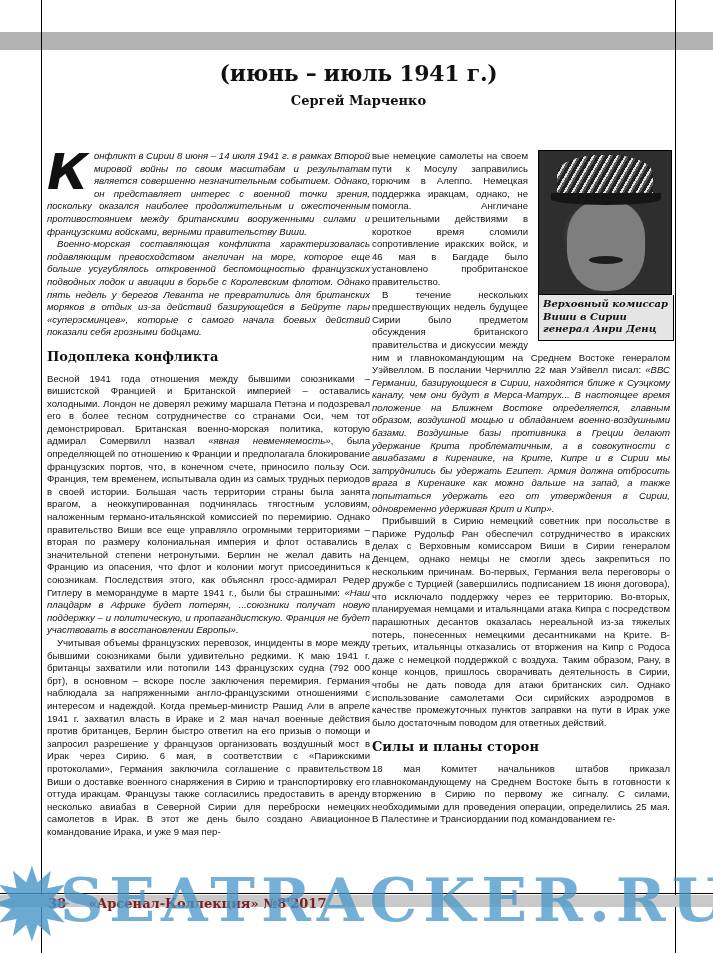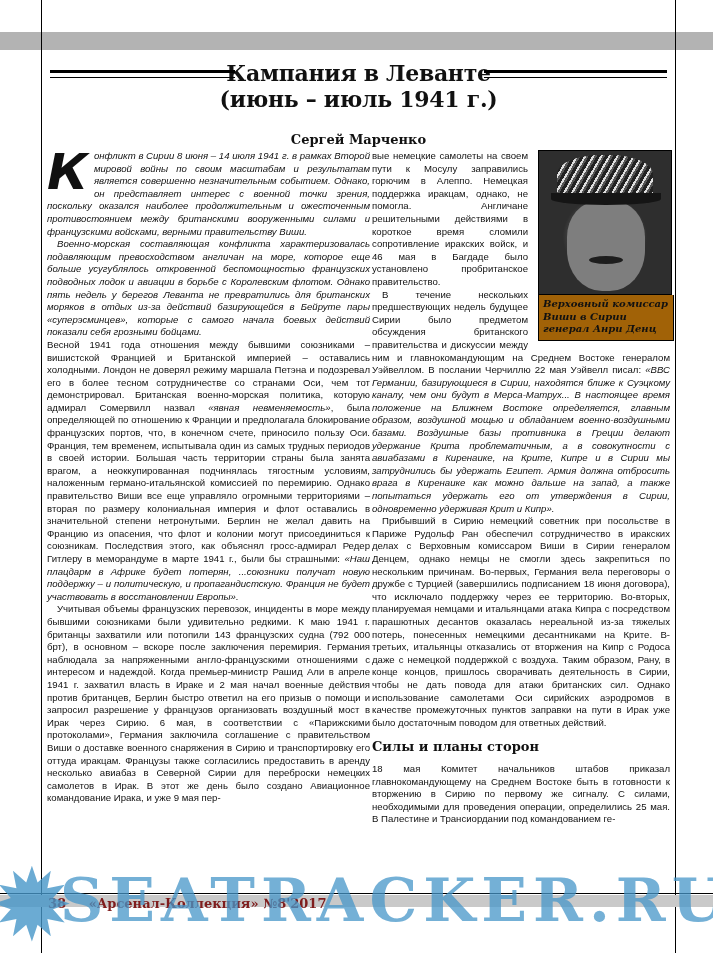--- a/index.html
+++ b/index.html
@@ -9,74 +9,70 @@
   .frame-right { position:absolute; left:675px; top:0; width:1px; height:895px; background:#000; }
   .frame-right-low { position:absolute; left:675px; top:907px; width:1px; height:46px; background:#000; }
   .top-bar { position:absolute; left:0; top:32px; width:713px; height:18px; background:#b3b3b3; }
   .title-block { position:absolute; left:42px; top:60px; width:633px; text-align:center;
                  font-family:"DejaVu Serif", serif; }
   .title-line1 { position:relative; font-size:22px; font-weight:bold; line-height:26px; letter-spacing:-0.3px; }
   .rule { position:absolute; top:10px; height:4px; border-top:3px solid #000; border-bottom:1px solid #000; }
   .rule.left { left:8px; width:185px; }
   .rule.right { right:8px; width:183px; }
   .title-line2 { font-size:22px; font-weight:bold; line-height:26px; letter-spacing:-0.3px; }
-  .author { font-size:13px; font-weight:bold; margin-top:20px; }
+  .author { font-size:13px; font-weight:bold; margin-top:7px; }
   .col { position:absolute; font-size:9.6px; line-height:12.6px; text-align:justify; }
   .col p { margin:0; text-indent:10px; }
   .col p.noindent { text-indent:0; }
   .col .it { font-style:italic; }
   .col-left { left:47px; top:150px; width:323px; }
   .col-right { left:372px; top:150px; width:298px; }
   .dropcap { float:left; font-size:50px; font-weight:bold; font-style:italic; line-height:40px;
              margin:2px 6px 0 0; font-family:"DejaVu Sans", sans-serif; }
   .section-h { font-family:"DejaVu Serif", serif; font-size:13px; font-weight:bold; margin:12px 0 9px 0; text-indent:0; }
   .photo { float:right; width:134px; margin:0 0 4px 8px; position:relative; left:2px; }
   .photo-img { width:132px; height:143px; border:1px solid #000;
                background:radial-gradient(ellipse 40% 35% at 50% 60%, #8a8a8a 0%, #5e5e5e 50%, #2e2e2e 80%),
                           linear-gradient(#bdbdbd, #999); position:relative; overflow:hidden; }
   .cap-shape { position:absolute; left:18px; top:4px; width:96px; height:42px; border-radius:45% 45% 10% 10%;
                background:repeating-linear-gradient(120deg,#222 0 3px,#ddd 3px 5px,#555 5px 7px); }
   .visor { position:absolute; left:12px; top:42px; width:110px; height:12px; background:#151515; border-radius:0 0 50% 50%; }
   .face { position:absolute; left:28px; top:50px; width:78px; height:90px; background:#7e7e7e; border-radius:40% 40% 45% 45%; }
   .moustache { position:absolute; left:50px; top:105px; width:34px; height:8px; background:#1d1d1d; border-radius:50%; }
-  .caption { width:128px; background:#a16207; border:1px solid #000; border-top:none; padding:3px 2px 4px 4px;
+  .caption { width:128px; background:#e5e5e5; border:1px solid #000; border-top:none; padding:3px 2px 4px 4px;
              font-family:"DejaVu Serif", serif; font-style:italic; font-weight:bold; font-size:10px; line-height:12.5px; text-align:left; }
   .footer-band { position:absolute; left:0; top:895px; width:713px; height:12px; background:#c9c9c9; }
   .footer-line { position:absolute; left:0; top:893px; width:713px; height:1px; background:#000; }
   .footer { position:absolute; left:48px; top:896px; font-family:"DejaVu Serif", serif; font-weight:bold; font-size:13px; color:#7f1d1d; }
   .footer .page { margin-right:18px; }
   .watermark { position:absolute; left:60px; top:870px; font-family:"DejaVu Serif", serif; font-weight:bold;
                font-size:60px; letter-spacing:6px; color:rgba(70,150,200,0.75); line-height:60px; white-space:nowrap; }
   .wm-star { position:absolute; left:-10px; top:860px; width:90px; height:90px; color:rgba(70,150,200,0.8);
              font-size:100px; line-height:90px; }
 </style>
 </head>
 <body>
 
 <div class="top-bar"></div>
 <div class="frame-left"></div>
 <div class="frame-right"></div>
 <div class="frame-right-low"></div>
 
 <div class="title-block">
-  <div class="title-line1">
-    <span class="rule left"></span>
-    <span>Кампания в Леванте</span>
-    <span class="rule right"></span>
-  </div>
   <div class="title-line2">(июнь – июль 1941 г.)</div>
   <div class="author">Сергей Марченко</div>
 </div>
 
 <div class="col col-left">
   <p class="noindent it">
     <span class="dropcap">К</span><span>онфликт в Сирии 8 июня – 14 июля 1941 г. в рамках Второй мировой войны по своим масштабам и результатам является совершенно незначительным событием. Однако, он представляет интерес с военной точки зрения, поскольку оказался наиболее продолжительным и ожесточенным противостоянием между британскими вооруженными силами и французскими войсками, верными правительству Виши.</span>
   </p>
   <p class="it">Военно-морская составляющая конфликта характеризовалась подавляющим превосходством англичан на море, которое еще больше усугублялось откровенной беспомощностью французских подводных лодок и авиации в борьбе с Королевским флотом. Однако пять недель у берегов Леванта не превратились для британских моряков в отдых из-за действий базирующейся в Бейруте пары «суперэсминцев», которые с самого начала боевых действий показали себя грозными бойцами.</p>
 
+  <div class="section-h">Подоплека конфликта</div>
   <p class="noindent"><span>Весной 1941 года отношения между бывшими союзниками – вишистской Францией и Британской империей – оставались холодными. Лондон не доверял режиму маршала Петэна и подозревал его в более тесном сотрудничестве со странами Оси, чем тот демонстрировал. Британская военно-морская политика, которую адмирал Сомервилл назвал </span><span class="it">«явная невменяемость»</span><span>, была определяющей по отношению к Франции и предполагала блокирование французских портов, что, в конечном счете, приносило пользу Оси. Франция, тем временем, испытывала один из самых трудных периодов в своей истории. Большая часть территории страны была занята врагом, а неоккупированная подчинялась тягостным условиям, наложенным германо-итальянской комиссией по перемирию. Однако правительство Виши все еще управляло огромными территориями – вторая по размеру колониальная империя и флот оставались в значительной степени нетронутыми. Берлин не желал давить на Францию из опасения, что флот и колонии могут присоединиться к союзникам. Последствия этого, как объяснял гросс-адмирал Редер Гитлеру в меморандуме в марте 1941 г., были бы страшными: </span><span class="it">«Наш плацдарм в Африке будет потерян, ...союзники получат новую поддержку – и политическую, и пропагандистскую. Франция не будет участвовать в восстановлении Европы».</span></p>
   <p>Учитывая объемы французских перевозок, инциденты в море между бывшими союзниками были удивительно редкими. К маю 1941 г. британцы захватили или потопили 143 французских судна (792 000 брт), в основном – вскоре после заключения перемирия. Германия наблюдала за напряженными англо-французскими отношениями с интересом и надеждой. Когда премьер-министр Рашид Али в апреле 1941 г. захватил власть в Ираке и 2 мая начал военные действия против британцев, Берлин быстро ответил на его призыв о помощи и запросил разрешение у французов организовать воздушный мост в Ирак через Сирию. 6 мая, в соответствии с «Парижскими протоколами», Германия заключила соглашение с правительством Виши о доставке военного снаряжения в Сирию и транспортировку его оттуда иракцам. Французы также согласились предоставить в аренду несколько авиабаз в Северной Сирии для переброски немецких самолетов в Ирак. В этот же день было создано Авиационное командование Ирака, и уже 9 мая пер-</p>
 </div>
 
 <div class="col col-right">
   <div class="photo">
     <div class="photo-img">
       <div class="face"></div>
       <div class="cap-shape"></div>
       <div class="visor"></div>

